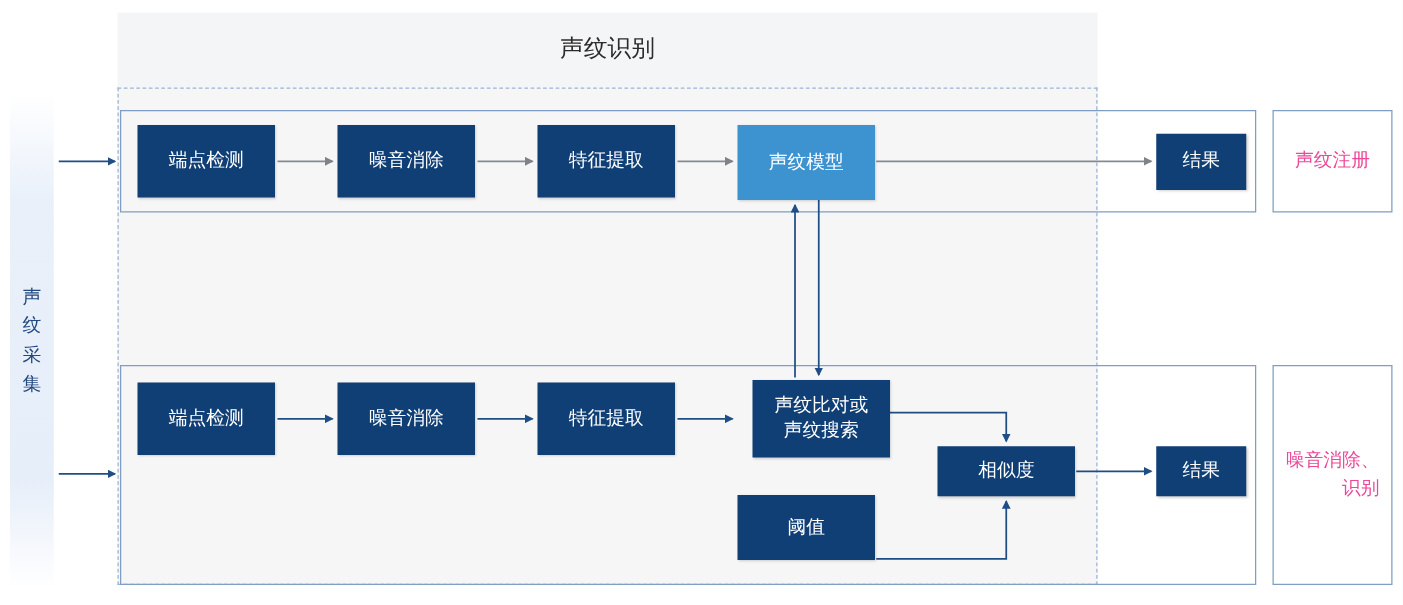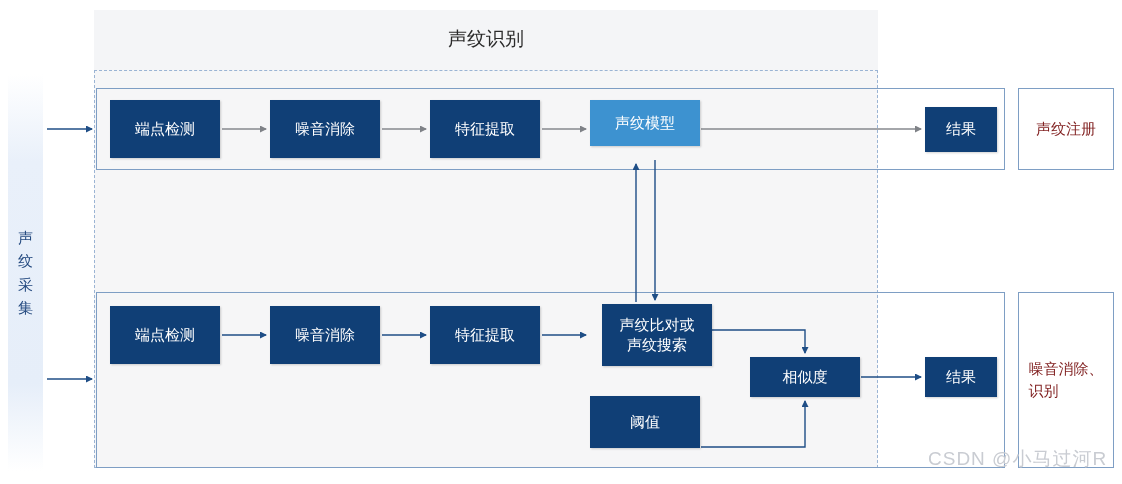--- a/index.html
+++ b/index.html
@@ -79,24 +79,24 @@
   .row-bot   { left: 96px; top: 292px; width: 909px; height: 176px; }
 
   
   .side-label {
     position: absolute;
     border: 1px solid #7e9ec4;
     background: #ffffff;
     display: flex;
     align-items: center;
     justify-content: center;
-    color: #7f1d1d;
+    color: #ec4899;
     font-size: 15px;
     line-height: 1.45;
-    text-align: left;
+    text-align: right;
     padding: 20px 6px;
     white-space: pre-line;
   }
   .side-top { left: 1018px; top: 88px;  width: 96px; height: 82px; }
   .side-bot { left: 1018px; top: 292px; width: 96px; height: 176px; }
 
   
   .node {
     position: absolute;
     display: flex;
@@ -109,21 +109,21 @@
     white-space: pre-line;
     background: #103f76;
     box-shadow: 1px 1px 2px rgba(0,0,0,0.18);
   }
   .node.accent { background: #3d92d0; }
 
   
   .n-vad-1   { left: 110px; top: 100px; width: 110px; height: 58px; }
   .n-nr-1    { left: 270px; top: 100px; width: 110px; height: 58px; }
   .n-fe-1    { left: 430px; top: 100px; width: 110px; height: 58px; }
-  .n-model   { left: 590px; top: 100px; width: 110px; height: 46px; }
+  .n-model   { left: 590px; top: 100px; width: 110px; height: 60px; }
   .n-res-1   { left: 925px; top: 107px; width: 72px;  height: 45px; }
 
   
   .n-vad-2   { left: 110px; top: 306px; width: 110px; height: 58px; }
   .n-nr-2    { left: 270px; top: 306px; width: 110px; height: 58px; }
   .n-fe-2    { left: 430px; top: 306px; width: 110px; height: 58px; }
   .n-compare { left: 590px; top: 304px; width: 110px; height: 62px; margin-left: 12px; }
   .n-thresh  { left: 590px; top: 396px; width: 110px; height: 52px; }
   .n-sim     { left: 750px; top: 357px; width: 110px; height: 40px; }
   .n-res-2   { left: 925px; top: 357px; width: 72px;  height: 40px; }
@@ -215,15 +215,14 @@
 
   <div class="node n-vad-2">端点检测</div>
   <div class="node n-nr-2">噪音消除</div>
   <div class="node n-fe-2">特征提取</div>
   <div class="node n-compare">声纹比对或
 声纹搜索</div>
   <div class="node n-thresh">阈值</div>
   <div class="node n-sim">相似度</div>
   <div class="node n-res-2">结果</div>
 
-  <div class="watermark">CSDN @小马过河R</div>
 
 </div>
 
 </body></html>

